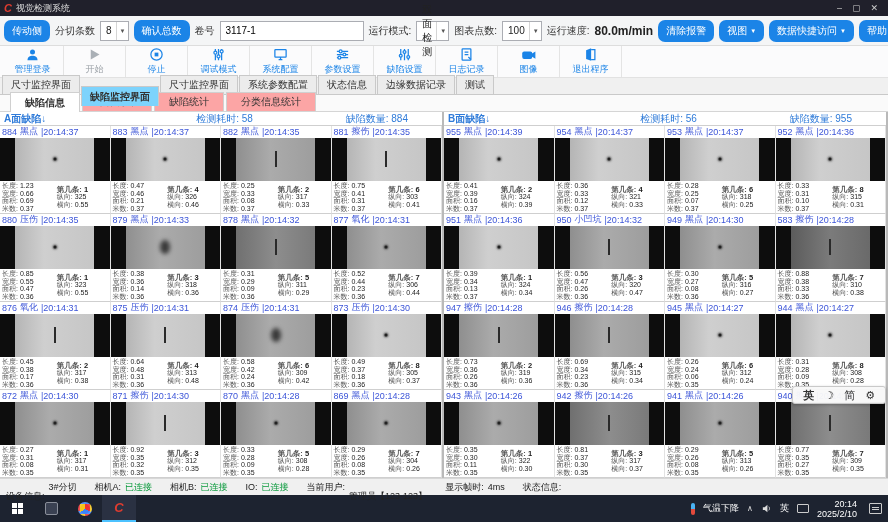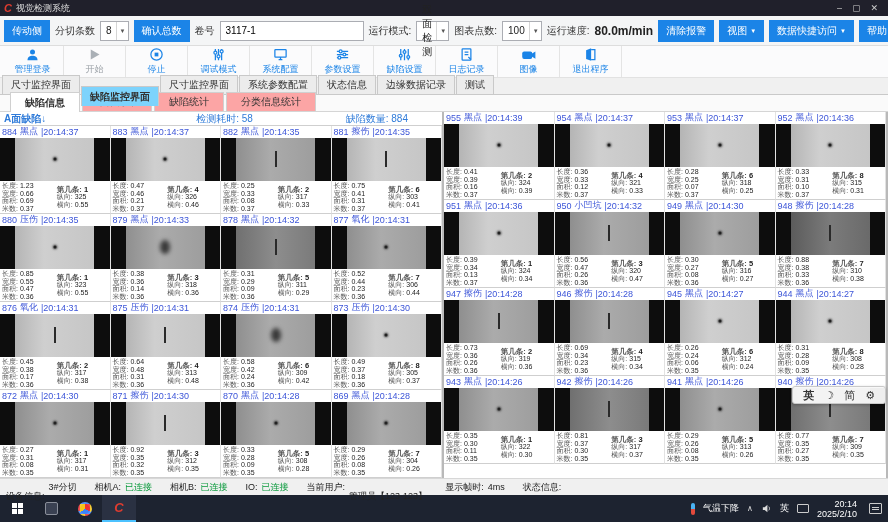--- a/index.html
+++ b/index.html
@@ -6,21 +6,21 @@
   html,body { width:888px; height:522px; overflow:hidden; background:#fff;
     font-family:"Liberation Sans","DejaVu Sans",sans-serif; font-size:11px; color:#222; }
   
   .titlebar { height:16px; background:#20202b; color:#e8e8e8; display:flex; align-items:center; padding:0 4px; }
   .app-logo { color:#e03c2f; font-weight:bold; font-style:italic; font-size:11px; margin-right:4px; }
   .titlebar .title { font-size:9px; color:#ddd; }
   .win-controls { margin-left:auto; display:flex; gap:10px; font-size:9px; color:#ccc; padding-right:6px; }
   .win-controls span { cursor:pointer; }
   
   .toolbar { height:30px; background:#f4f5f6; border-bottom:1px solid #ddd; display:flex; align-items:center; gap:5px; padding:0 4px; }
-  .btn-blue { background:#1b84e7; color:#fff; border:none; border-radius:0; font-size:10px; padding:4px 8px; display:inline-flex; align-items:center; gap:3px; cursor:pointer; white-space:nowrap; }
+  .btn-blue { background:#1b84e7; color:#fff; border:none; border-radius:7px; font-size:10px; padding:4px 8px; display:inline-flex; align-items:center; gap:3px; cursor:pointer; white-space:nowrap; }
   .tb-label { font-size:10px; color:#333; white-space:nowrap; }
   .combo { background:#fff; border:1px solid #abadb3; height:20px; display:inline-flex; align-items:center; font-size:10px; padding:0 2px 0 5px; gap:4px; }
   .combo .caret { font-size:6px; color:#555; border-left:1px solid #d5d5d5; padding-left:3px; height:100%; display:flex; align-items:center; }
   .tb-input { border:1px solid #abadb3; height:20px; font-size:10px; padding:0 5px; width:228px; background:#fff; }
   .speed-val { font-size:12px; font-weight:bold; color:#222; }
   .spacer { flex:1; }
   .drop-caret { font-size:6px; }
   
   .actions { height:32px; background:#fbfbfc; border-bottom:1px solid #e2e2e2; display:flex; align-items:stretch; padding:0 2px; }
   .action-btn { width:62px; display:flex; flex-direction:column; align-items:center; justify-content:center; gap:1px; border-right:1px solid #e4e4e4; cursor:pointer; background:none; border-top:none; border-bottom:none; border-left:none; }
@@ -611,20 +611,31 @@
       <div class="ci-col">
         <div class="ci-row strong"><span class="lb">第几条:</span> <span class="vl">7</span></div>
         <div class="ci-row"><span class="lb">纵向:</span> <span class="vl">304</span></div>
         <div class="ci-row"><span class="lb">横向:</span> <span class="vl">0.26</span></div>
       </div>
     </div>
   </div>
       </div>
   </div>
   <div class="panel">
+    <div class="panel-head">
+      <span class="p-title">B面缺陷↓</span>
+      <span class="p-mid">
+        <span>检测耗时:</span>
+        <span>56</span>
+      </span>
+      <span class="p-right">
+        <span>缺陷数量:</span>
+        <span>955</span>
+      </span>
+    </div>
     <div class="grid">
         <div class="cell">
     <div class="cell-head">
       <span>955</span>
       <span>黑点</span>
       <span>|20:14:39</span>
     </div>
     <div class="thumb tone-0 mark-dot">
             <i class="mark"></i>
           </div>
@@ -775,21 +786,21 @@
       </div>
       <div class="ci-col">
         <div class="ci-row strong"><span class="lb">第几条:</span> <span class="vl">5</span></div>
         <div class="ci-row"><span class="lb">纵向:</span> <span class="vl">316</span></div>
         <div class="ci-row"><span class="lb">横向:</span> <span class="vl">0.27</span></div>
       </div>
     </div>
   </div>
         <div class="cell">
     <div class="cell-head">
-      <span>948</span>
+      <span>583</span>
       <span>擦伤</span>
       <span>|20:14:28</span>
     </div>
     <div class="thumb tone-3 mark-streak">
             <i class="mark"></i>
           </div>
     <div class="cell-info">
       <div class="ci-col">
         <div class="ci-row"><span class="lb">长度:</span> <span class="vl">0.88</span></div>
         <div class="ci-row"><span class="lb">宽度:</span> <span class="vl">0.38</span></div>

